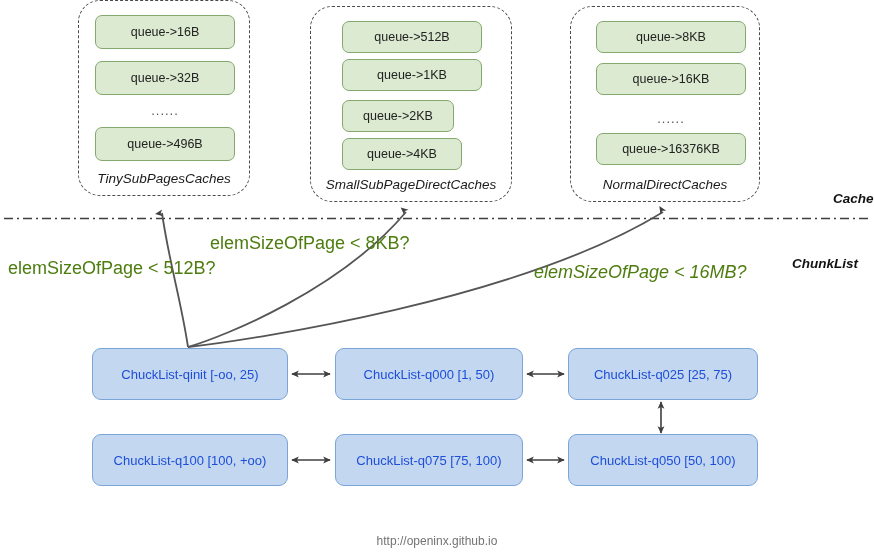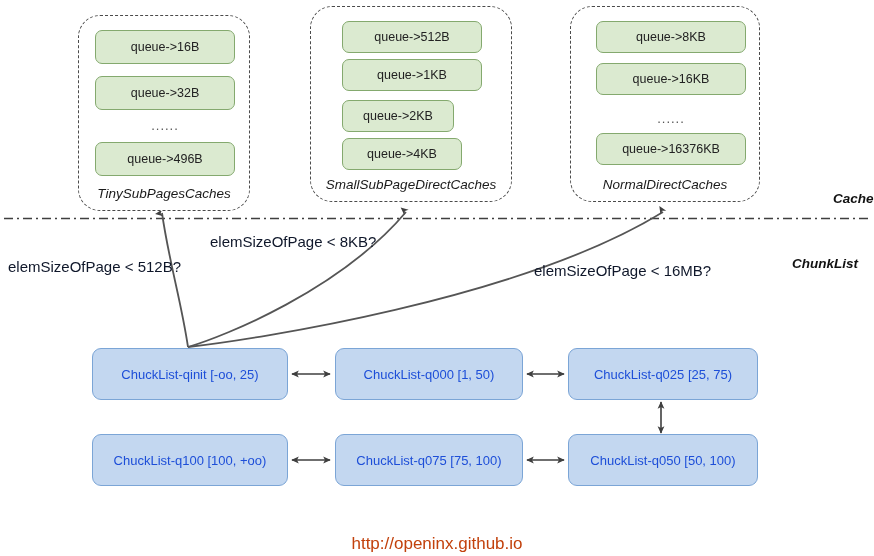--- a/index.html
+++ b/index.html
@@ -79,32 +79,32 @@
     position: absolute;
     font-style: italic;
     font-weight: bold;
     font-size: 13.5px;
     color: #111111;
     white-space: nowrap;
   }
   
   .edge-label {
     position: absolute;
-    font-size: 15px;
-    color: #0f172a;
+    font-size: 18px;
+    color: #4d7c0f;
     white-space: nowrap;
   }
   
   .footer-url {
     position: absolute;
     left: 0;
     right: 0;
     text-align: center;
-    font-size: 17px;
-    color: #c2410c;
+    font-size: 12px;
+    color: #737373;
   }
 </style>
 </head>
 <body>
 
 <svg id="canvas" viewBox="0 0 874 556" xmlns="http://www.w3.org/2000/svg">
   <defs>
     <marker id="arrow-up" markerWidth="9" markerHeight="9" refX="4.2" refY="7.6" orient="auto" markerUnits="userSpaceOnUse">
       <path d="M4.2,0.6 L7.6,8.2 L4.2,6.2 L0.8,8.2 Z" fill="#3f3f3f"></path>
     </marker>
@@ -124,21 +124,21 @@
 
   <line x1="292" y1="374" x2="330" y2="374" stroke="#3f3f3f" stroke-width="1.6" marker-start="url(#arrow-start)" marker-end="url(#arrow-end)"></line>
   <line x1="527" y1="374" x2="564" y2="374" stroke="#3f3f3f" stroke-width="1.6" marker-start="url(#arrow-start)" marker-end="url(#arrow-end)"></line>
 
   <line x1="292" y1="460" x2="330" y2="460" stroke="#3f3f3f" stroke-width="1.6" marker-start="url(#arrow-start)" marker-end="url(#arrow-end)"></line>
   <line x1="527" y1="460" x2="564" y2="460" stroke="#3f3f3f" stroke-width="1.6" marker-start="url(#arrow-start)" marker-end="url(#arrow-end)"></line>
 
   <line x1="661" y1="402" x2="661" y2="433" stroke="#3f3f3f" stroke-width="1.6" marker-start="url(#arrow-start)" marker-end="url(#arrow-end)"></line>
 </svg>
 
-<div class="cache-group" style="left:78px; top:15px; width:172px; height:196px;">
+<div class="cache-group" style="left:78px; top:0; width:172px; height:196px;">
   <div class="queue-box" style="left:16px; top:14px; width:140px; height:34px;">queue-&gt;16B</div>
   <div class="queue-box" style="left:16px; top:60px; width:140px; height:34px;">queue-&gt;32B</div>
   <div class="ellipsis-dots" style="left:16px; top:102px; width:140px;">......</div>
   <div class="queue-box" style="left:16px; top:126px; width:140px; height:34px;">queue-&gt;496B</div>
   <div class="cache-group-title" style="top:170px;">TinySubPagesCaches</div>
 </div>
 
 <div class="cache-group" style="left:310px; top:6px; width:202px; height:196px;">
   <div class="queue-box" style="left:31px; top:14px; width:140px; height:32px;">queue-&gt;512B</div>
   <div class="queue-box" style="left:31px; top:52px; width:140px; height:32px;">queue-&gt;1KB</div>
@@ -153,21 +153,21 @@
   <div class="ellipsis-dots" style="left:25px; top:104px; width:150px;">......</div>
   <div class="queue-box" style="left:25px; top:126px; width:150px; height:32px;">queue-&gt;16376KB</div>
   <div class="cache-group-title" style="top:170px;">NormalDirectCaches</div>
 </div>
 
 <div class="section-label" style="left:798px; top:191px;margin-left:35px;">Cache</div>
 <div class="section-label" style="left:792px; top:256px;">ChunkList</div>
 
 <div class="edge-label" style="left:8px; top:258px;">elemSizeOfPage &lt; 512B?</div>
 <div class="edge-label" style="left:210px; top:233px;">elemSizeOfPage &lt; 8KB?</div>
-<div class="edge-label" style="left:534px; top:262px;">elemSizeOfPage &lt; 16MB?</div>
+<div class="edge-label" style="left:534px; top:262px;font-style:italic;">elemSizeOfPage &lt; 16MB?</div>
 
 <div class="chunk-box" style="left:92px; top:348px; width:196px; height:52px;">ChuckList-qinit [-oo, 25)</div>
 <div class="chunk-box" style="left:335px; top:348px; width:188px; height:52px;">ChuckList-q000 [1, 50)</div>
 <div class="chunk-box" style="left:568px; top:348px; width:190px; height:52px;">ChuckList-q025 [25, 75)</div>
 
 <div class="chunk-box" style="left:92px; top:434px; width:196px; height:52px;">ChuckList-q100 [100, +oo)</div>
 <div class="chunk-box" style="left:335px; top:434px; width:188px; height:52px;">ChuckList-q075 [75, 100)</div>
 <div class="chunk-box" style="left:568px; top:434px; width:190px; height:52px;">ChuckList-q050 [50, 100)</div>
 
 <div class="footer-url" style="top:534px;">http://openinx.github.io</div>

